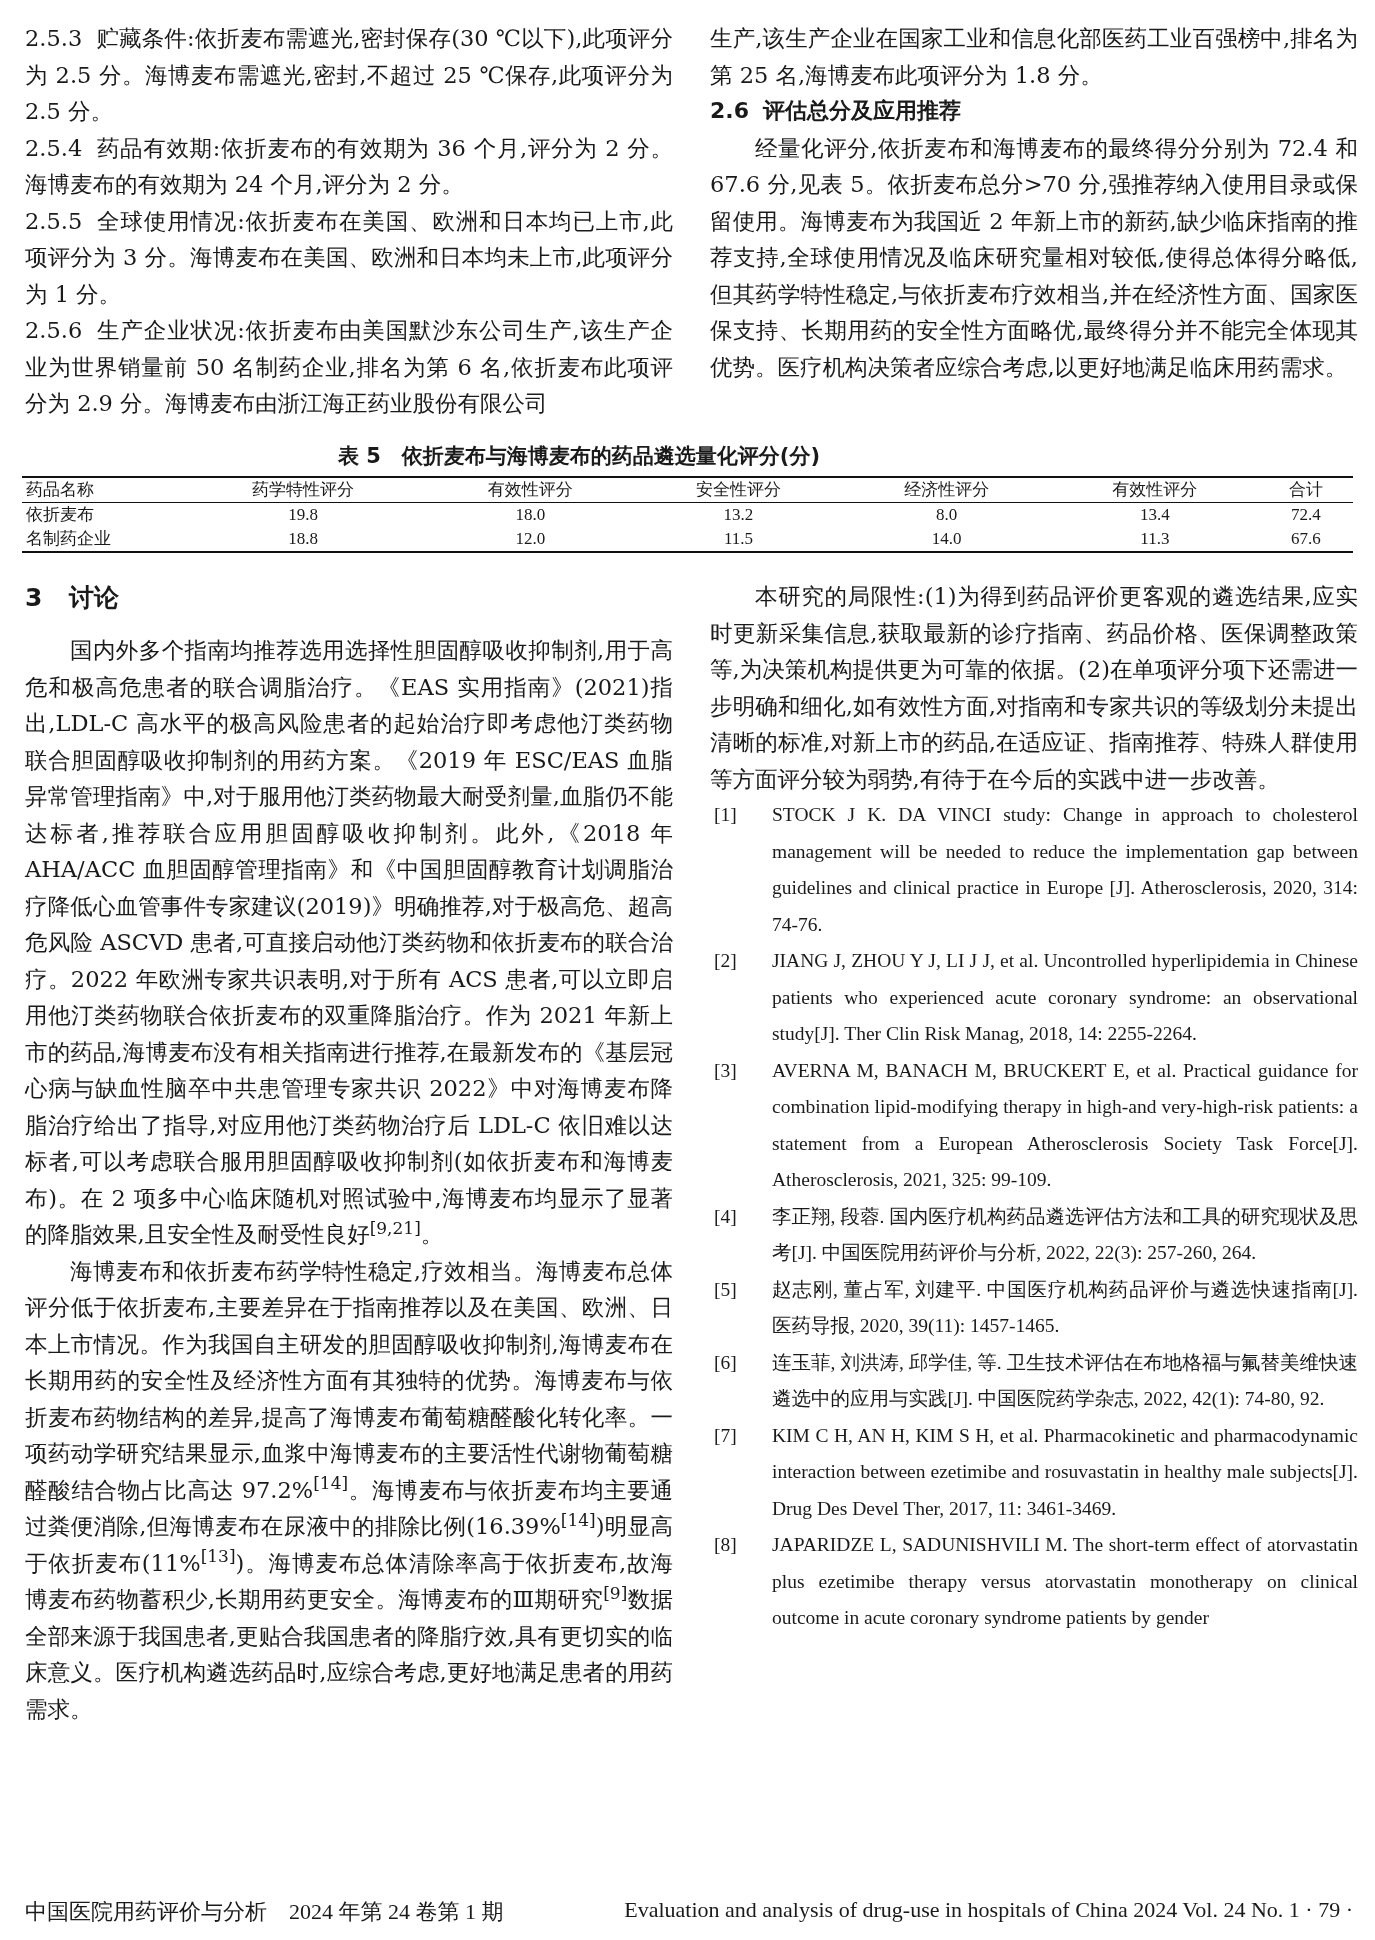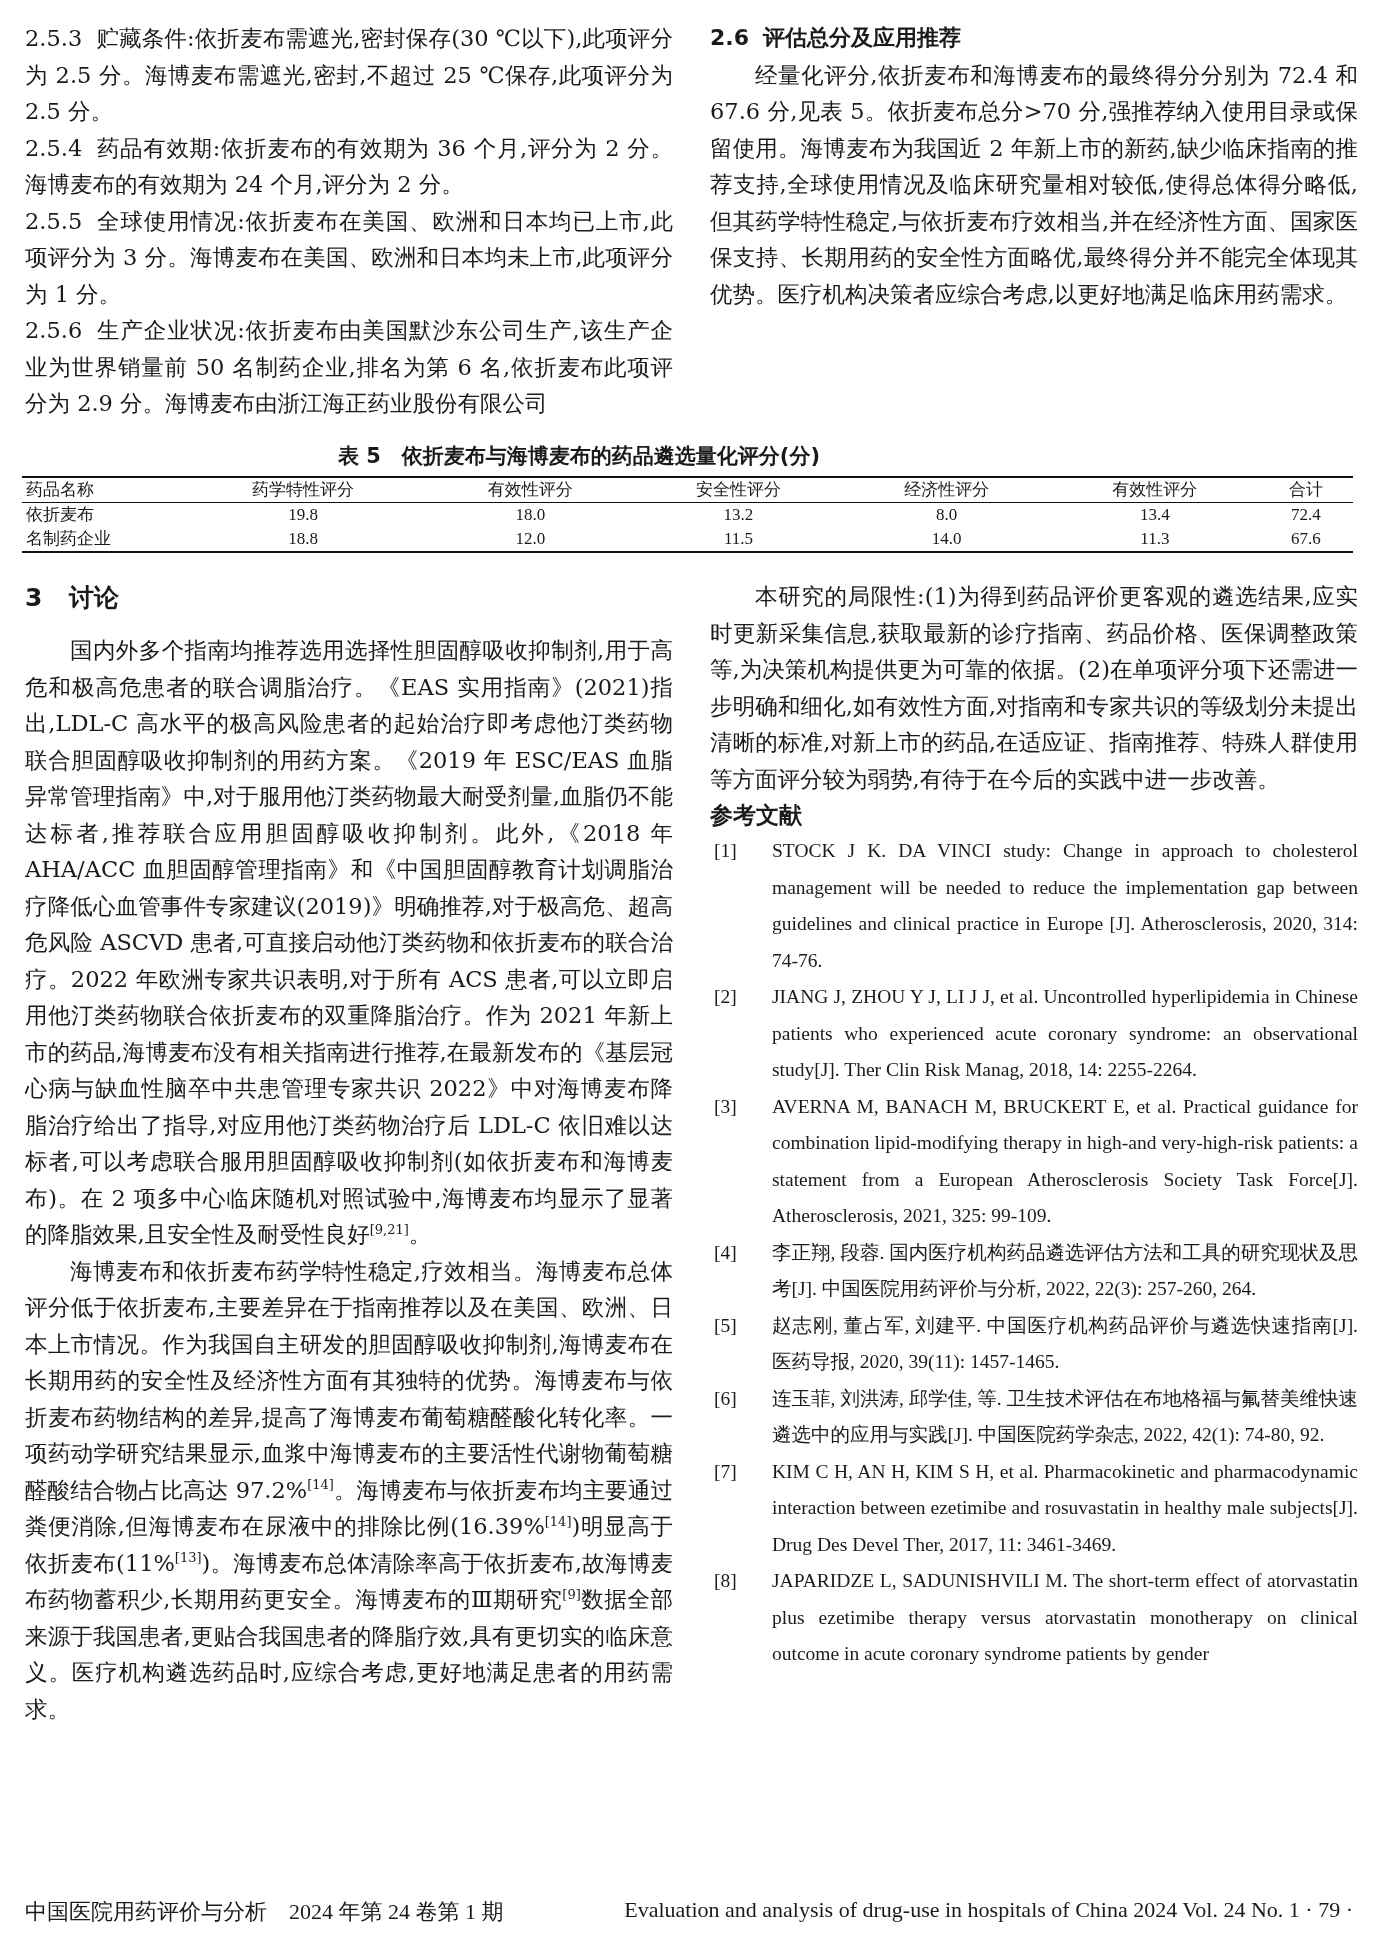--- a/index.html
+++ b/index.html
@@ -15,21 +15,21 @@
     #col-left-top { left: 25px; }
     #col-right-top { left: 710px; }
     #col-left-bottom { left: 25px; top: 578px; }
     #col-right-bottom { left: 710px; top: 578px; }
     p { margin: 0; }
     .indent { text-indent: 2em; }
     .h2 { font-family: "DejaVu Sans", "Liberation Sans", sans-serif; font-weight: bold; font-size: 22px; }
     .h1 { font-family: "DejaVu Sans", "Liberation Sans", sans-serif; font-weight: bold; font-size: 25px; line-height: 40px; margin-bottom: 14px; }
     .h1 .num { display: inline-block; width: 44px; }
     .subnum { display: inline-block; margin-right: 14px; }
-    sup { font-size: 13px; line-height: 0; margin-top: 32px; }
+    sup { font-size: 17px; line-height: 0; margin-top: 32px; }
     .table-title {
       position: absolute; top: 442px; left: 0; width: 1158px; text-align: center;
       font-family: "DejaVu Sans", "Liberation Sans", sans-serif; font-weight: bold; font-size: 21px;
     }
     table.scores {
       position: absolute; top: 476px; left: 22px; width: 1331px;
       border-collapse: collapse; font-size: 17px; line-height: 24px;
       font-family: "Liberation Serif", serif;
       border-top: 2.5px solid #111; border-bottom: 2.5px solid #111;
     }
@@ -50,20 +50,21 @@
 <body>
 
 <div class="col" id="col-left-top">
   <p><span class="subnum">2.5.3</span><span>贮藏条件:依折麦布需遮光,密封保存(30 ℃以下),此项评分为 2.5 分。海博麦布需遮光,密封,不超过 25 ℃保存,此项评分为 2.5 分。</span></p>
   <p><span class="subnum">2.5.4</span><span>药品有效期:依折麦布的有效期为 36 个月,评分为 2 分。海博麦布的有效期为 24 个月,评分为 2 分。</span></p>
   <p><span class="subnum">2.5.5</span><span>全球使用情况:依折麦布在美国、欧洲和日本均已上市,此项评分为 3 分。海博麦布在美国、欧洲和日本均未上市,此项评分为 1 分。</span></p>
   <p><span class="subnum">2.5.6</span><span>生产企业状况:依折麦布由美国默沙东公司生产,该生产企业为世界销量前 50 名制药企业,排名为第 6 名,依折麦布此项评分为 2.9 分。海博麦布由浙江海正药业股份有限公司</span></p>
 </div>
 
 <div class="col" id="col-right-top">
+  <p>生产,该生产企业在国家工业和信息化部医药工业百强榜中,排名为第 25 名,海博麦布此项评分为 1.8 分。</p>
   <p class="h2"><span class="subnum">2.6</span><span>评估总分及应用推荐</span></p>
   <p class="indent">经量化评分,依折麦布和海博麦布的最终得分分别为 72.4 和 67.6 分,见表 5。依折麦布总分&gt;70 分,强推荐纳入使用目录或保留使用。海博麦布为我国近 2 年新上市的新药,缺少临床指南的推荐支持,全球使用情况及临床研究量相对较低,使得总体得分略低,但其药学特性稳定,与依折麦布疗效相当,并在经济性方面、国家医保支持、长期用药的安全性方面略优,最终得分并不能完全体现其优势。医疗机构决策者应综合考虑,以更好地满足临床用药需求。</p>
 </div>
 
 <div class="table-title">表 5　依折麦布与海博麦布的药品遴选量化评分(分)</div>
 <table class="scores">
   <thead>
     <tr>
       <th>药品名称</th>
       <th>药学特性评分</th>
@@ -97,21 +98,20 @@
 </table>
 
 <div class="col" id="col-left-bottom">
   <p class="h1"><span class="num">3</span><span>讨论</span></p>
   <p class="indent"><span>国内外多个指南均推荐选用选择性胆固醇吸收抑制剂,用于高危和极高危患者的联合调脂治疗。《EAS 实用指南》(2021)指出,LDL-C 高水平的极高风险患者的起始治疗即考虑他汀类药物联合胆固醇吸收抑制剂的用药方案。《2019 年 ESC/EAS 血脂异常管理指南》中,对于服用他汀类药物最大耐受剂量,血脂仍不能达标者,推荐联合应用胆固醇吸收抑制剂。此外,《2018 年 AHA/ACC 血胆固醇管理指南》和《中国胆固醇教育计划调脂治疗降低心血管事件专家建议(2019)》明确推荐,对于极高危、超高危风险 ASCVD 患者,可直接启动他汀类药物和依折麦布的联合治疗。2022 年欧洲专家共识表明,对于所有 ACS 患者,可以立即启用他汀类药物联合依折麦布的双重降脂治疗。作为 2021 年新上市的药品,海博麦布没有相关指南进行推荐,在最新发布的《基层冠心病与缺血性脑卒中共患管理专家共识 2022》中对海博麦布降脂治疗给出了指导,对应用他汀类药物治疗后 LDL-C 依旧难以达标者,可以考虑联合服用胆固醇吸收抑制剂(如依折麦布和海博麦布)。在 2 项多中心临床随机对照试验中,海博麦布均显示了显著的降脂效果,且安全性及耐受性良好</span><sup>[9,21]</sup><span>。</span></p>
   <p class="indent"><span>海博麦布和依折麦布药学特性稳定,疗效相当。海博麦布总体评分低于依折麦布,主要差异在于指南推荐以及在美国、欧洲、日本上市情况。作为我国自主研发的胆固醇吸收抑制剂,海博麦布在长期用药的安全性及经济性方面有其独特的优势。海博麦布与依折麦布药物结构的差异,提高了海博麦布葡萄糖醛酸化转化率。一项药动学研究结果显示,血浆中海博麦布的主要活性代谢物葡萄糖醛酸结合物占比高达 97.2%</span><sup>[14]</sup><span>。海博麦布与依折麦布均主要通过粪便消除,但海博麦布在尿液中的排除比例(16.39%</span><sup>[14]</sup><span>)明显高于依折麦布(11%</span><sup>[13]</sup><span>)。海博麦布总体清除率高于依折麦布,故海博麦布药物蓄积少,长期用药更安全。海博麦布的Ⅲ期研究</span><sup>[9]</sup><span>数据全部来源于我国患者,更贴合我国患者的降脂疗效,具有更切实的临床意义。医疗机构遴选药品时,应综合考虑,更好地满足患者的用药需求。</span></p>
 </div>
 
 <div class="col" id="col-right-bottom">
   <p class="indent">本研究的局限性:(1)为得到药品评价更客观的遴选结果,应实时更新采集信息,获取最新的诊疗指南、药品价格、医保调整政策等,为决策机构提供更为可靠的依据。(2)在单项评分项下还需进一步明确和细化,如有效性方面,对指南和专家共识的等级划分未提出清晰的标准,对新上市的药品,在适应证、指南推荐、特殊人群使用等方面评分较为弱势,有待于在今后的实践中进一步改善。</p>
-  <p class="refs-title">参考文献</p>
   <div>
     <div class="ref">
         <span class="rnum">[1]</span>
         <span class="rtext">STOCK J K. DA VINCI study: Change in approach to cholesterol management will be needed to reduce the implementation gap between guidelines and clinical practice in Europe [J]. Atherosclerosis, 2020, 314: 74-76.</span>
       </div>
     <div class="ref">
         <span class="rnum">[2]</span>
         <span class="rtext">JIANG J, ZHOU Y J, LI J J, et al. Uncontrolled hyperlipidemia in Chinese patients who experienced acute coronary syndrome: an observational study[J]. Ther Clin Risk Manag, 2018, 14: 2255-2264.</span>
       </div>
     <div class="ref">

